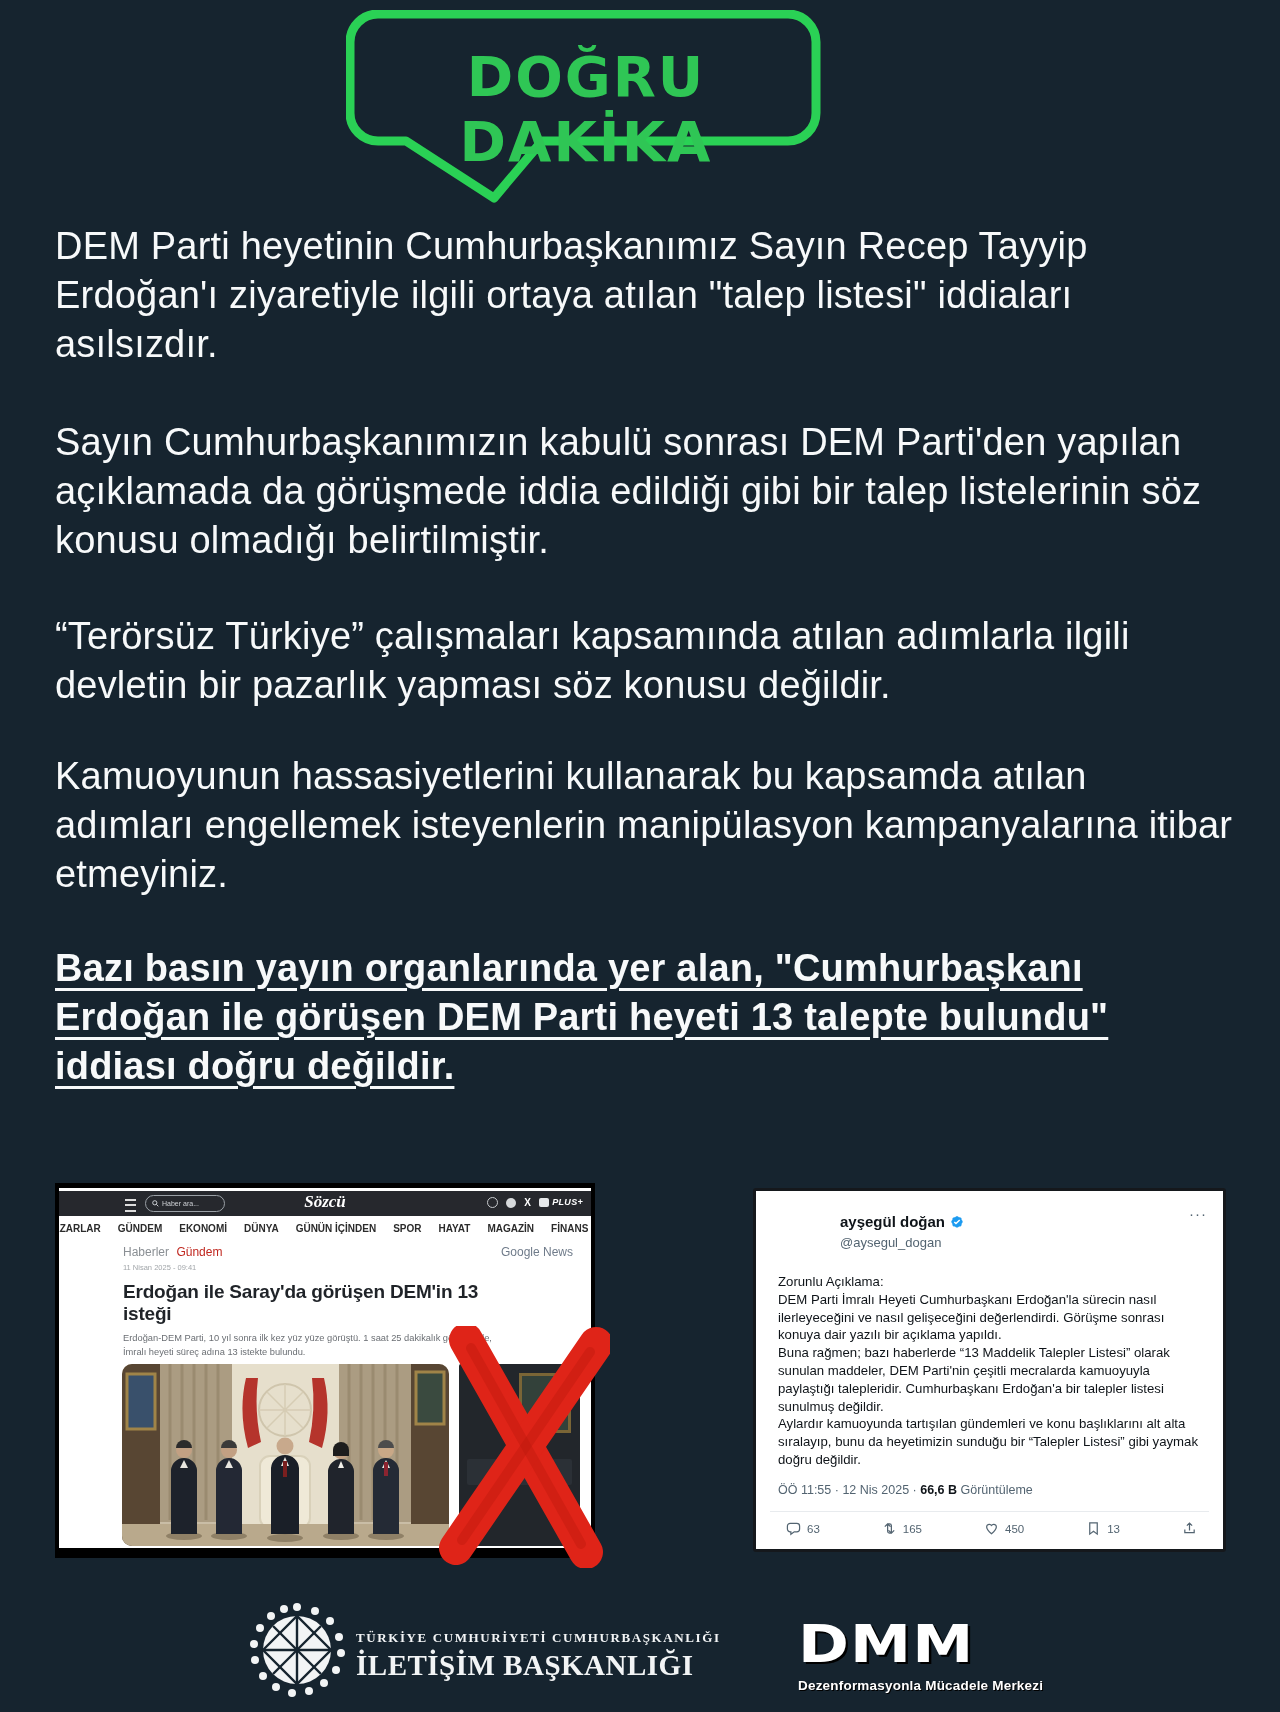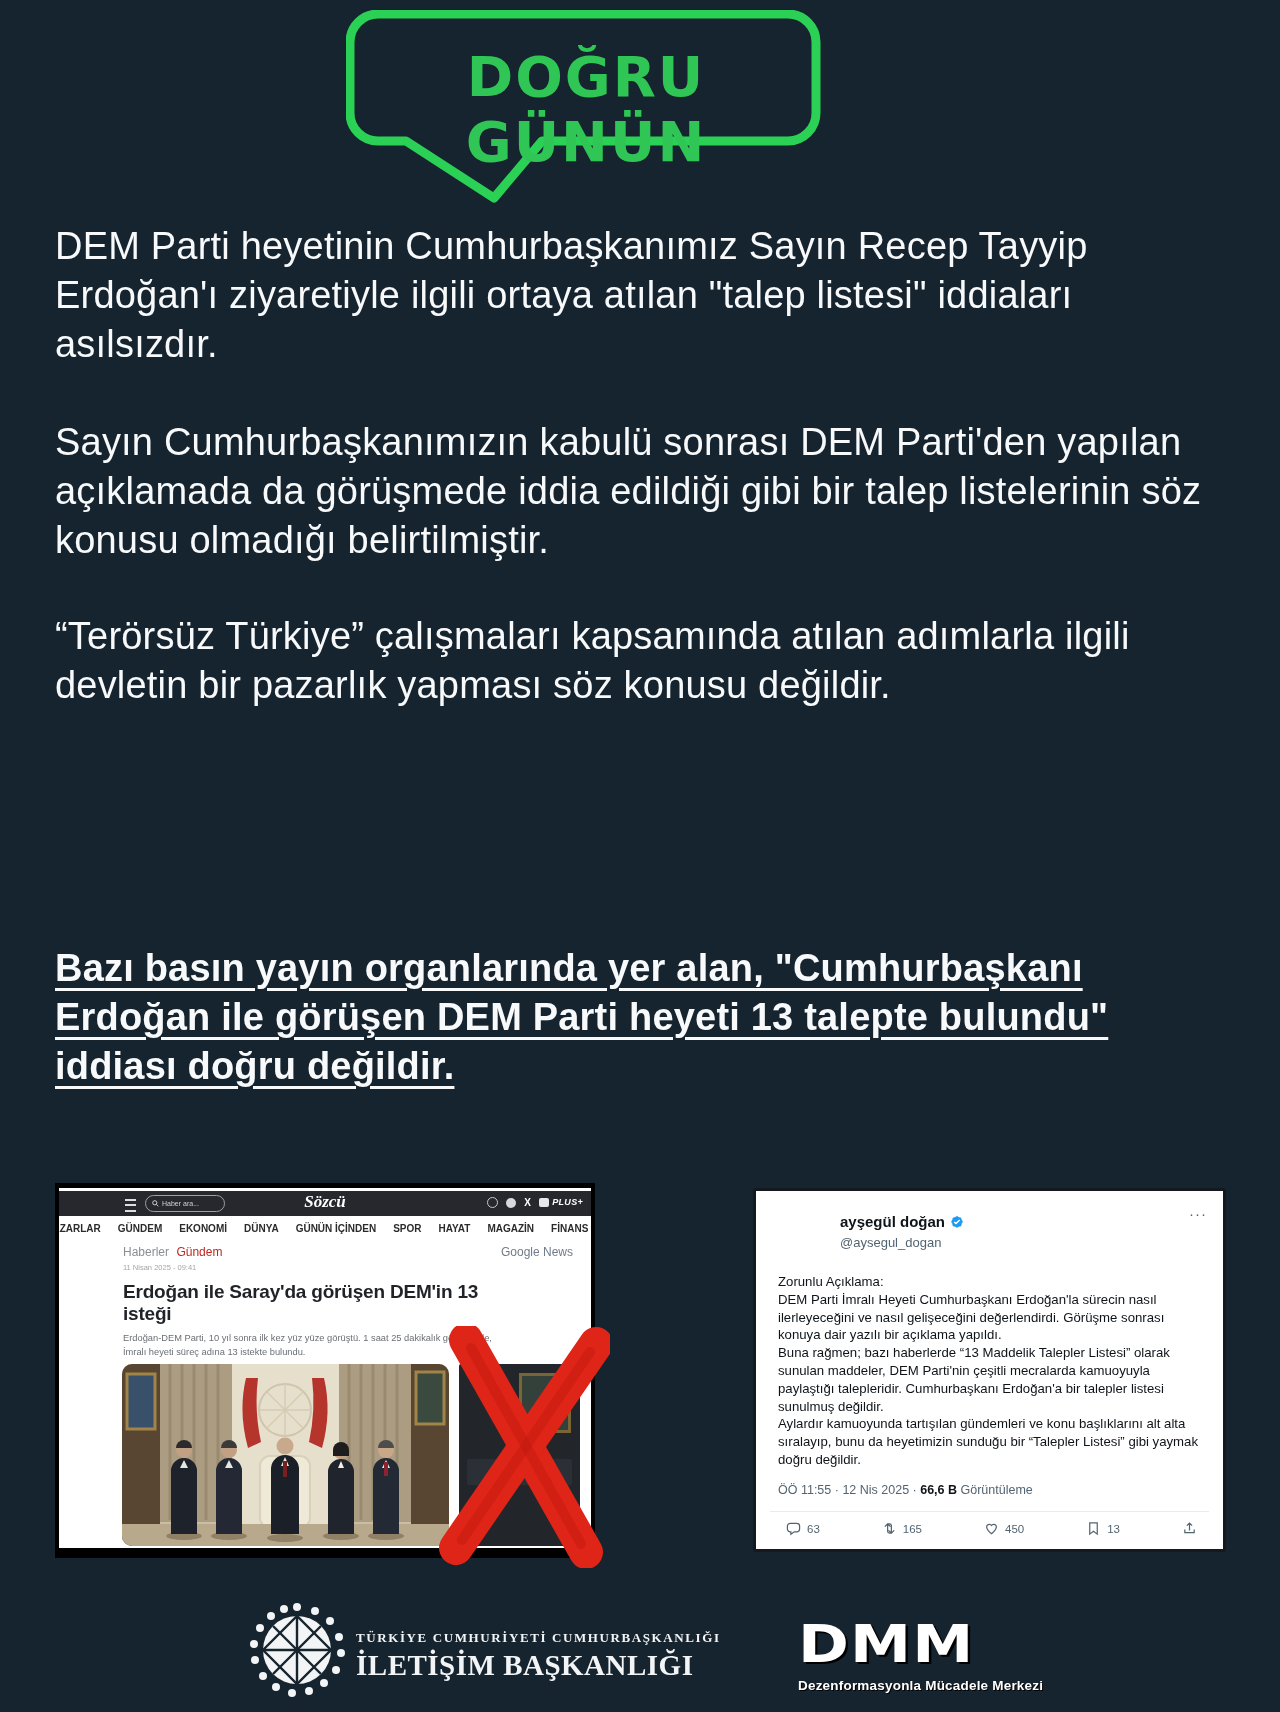--- a/index.html
+++ b/index.html
@@ -94,25 +94,26 @@
   .dmm-sub{font-size:13.5px;font-weight:700;margin-top:4px;text-shadow:1px 1px 0 #000;letter-spacing:.2px;}
 </style>
 </head>
 <body>
 
 <div class="poster">
 
   <svg class="badge-svg" width="480" height="200" viewBox="0 0 480 200">
     <path d="M 32 4 H 442 A 28 28 0 0 1 470 32 V 103 A 28 28 0 0 1 442 131 H 196 L 148 188 L 60 131 H 32 A 28 28 0 0 1 4 103 V 32 A 28 28 0 0 1 32 4 Z" fill="none" stroke="#2ad155" stroke-width="9" stroke-linejoin="round"></path>
   </svg>
-  <div class="badge-text">DOĞRU GÜNÜN</div>
+  <div class="badge-text">DOĞRU DAKİKA</div>
 
   <p class="para p1">DEM Parti heyetinin Cumhurbaşkanımız Sayın Recep Tayyip Erdoğan'ı ziyaretiyle ilgili ortaya atılan "talep listesi" iddiaları asılsızdır.</p>
   <p class="para p2">Sayın Cumhurbaşkanımızın kabulü sonrası DEM Parti'den yapılan açıklamada da görüşmede iddia edildiği gibi bir talep listelerinin söz konusu olmadığı belirtilmiştir.</p>
   <p class="para p3">“Terörsüz Türkiye” çalışmaları kapsamında atılan adımlarla ilgili devletin bir pazarlık yapması söz konusu değildir.</p>
+  <p class="para p4">Kamuoyunun hassasiyetlerini kullanarak bu kapsamda atılan adımları engellemek isteyenlerin manipülasyon kampanyalarına itibar etmeyiniz.</p>
   <p class="para p5">Bazı basın yayın organlarında yer alan, "Cumhurbaşkanı Erdoğan ile görüşen DEM Parti heyeti 13 talepte bulundu" iddiası doğru değildir.</p>
 
   <div class="sozcu-shot">
     <div class="sz-win">
       <div class="sz-topbar">
         <span class="sz-burger"></span>
         <span class="sz-search">
           <svg width="7" height="7" viewBox="0 0 10 10">
               <circle cx="4" cy="4" r="3" fill="none" stroke="#cfd2d6" stroke-width="1.4"></circle>
               <line x1="6.3" y1="6.3" x2="9" y2="9" stroke="#cfd2d6" stroke-width="1.4"></line>

